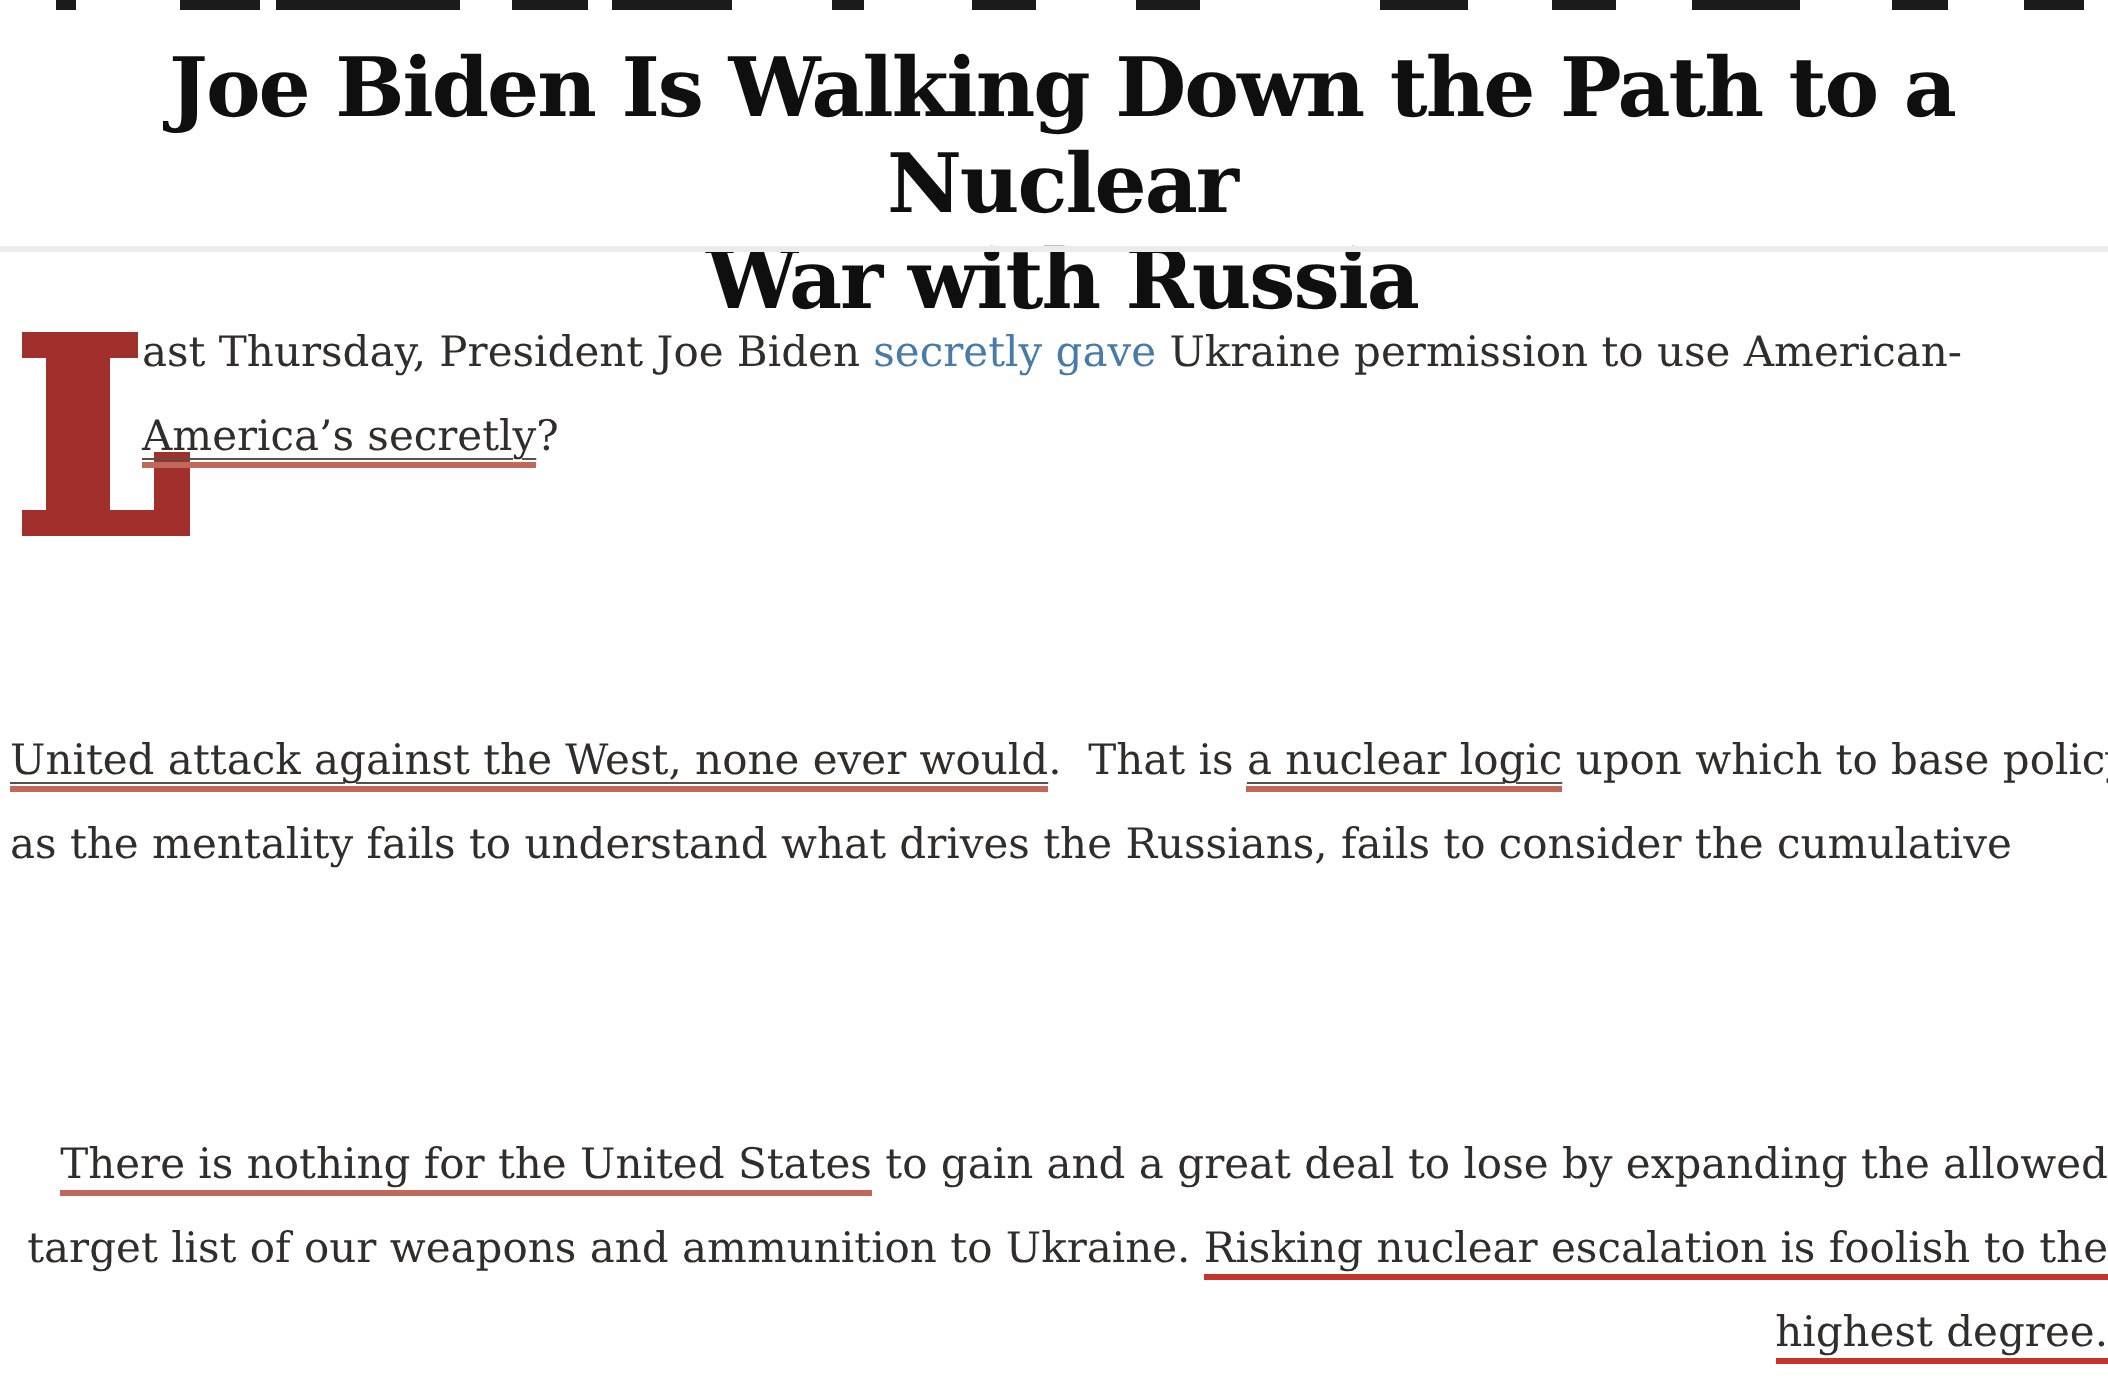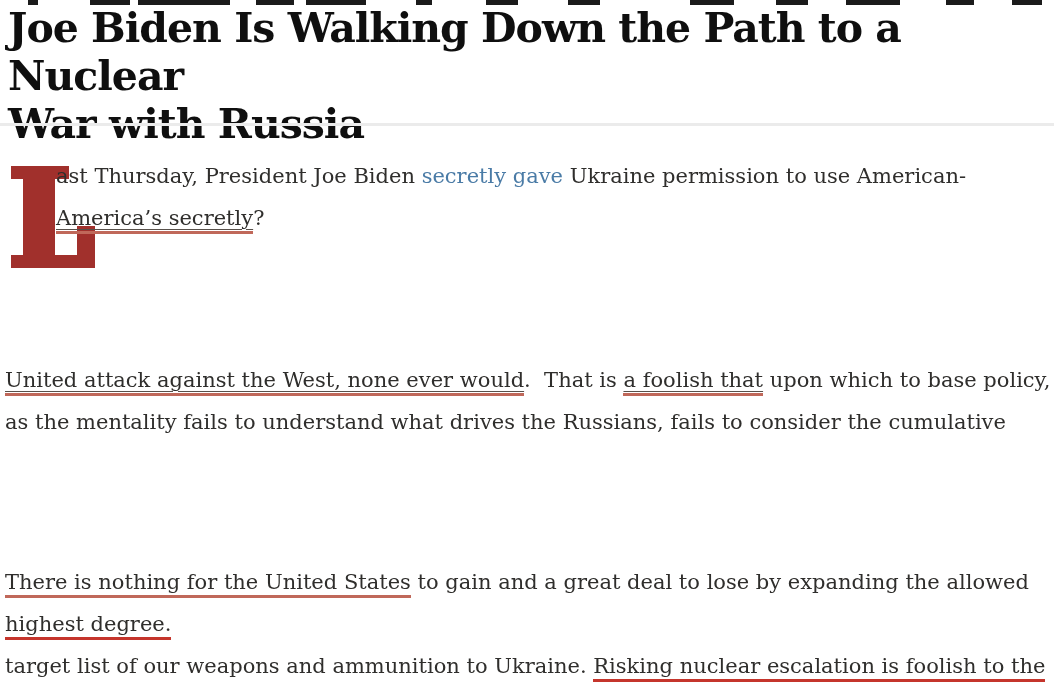--- a/index.html
+++ b/index.html
@@ -5,30 +5,30 @@
   html,body{margin:0;padding:0;}
   body{
     width:1054px;height:692px;background:#ffffff;overflow:hidden;position:relative;
     font-family:"DejaVu Serif","Liberation Serif",serif;
     -webkit-font-smoothing:antialiased;
   }
   
   .top-marks span{position:absolute;top:0;height:5px;background:#1b1b1b;}
 
   h1.headline{
-    position:absolute;left:8px;top:4px;margin:0;
+    position:absolute;left:8px;top:4px;margin:16px;
     font-size:41px;line-height:48px;letter-spacing:-1px;
-    font-weight:bold;color:#0f0f0f;
+    font-weight:bold;color:#0f0f0f;text-align:center;
   }
   .rule{position:absolute;left:0;right:0;top:123px;height:3px;background:#ebebeb;}
 
   .para{position:absolute;left:0;right:0;font-size:21px;line-height:42px;color:var(--body,#2f2e2c);}
-  #p1{top:155px;padding-left:56px;}
+  #p1{top:155px;padding-left:71px;}
   #p2{top:359px;padding-left:5px;}
-  #p3{top:561px;padding-left:5px;}
+  #p3{top:561px;padding-left:5px;text-align:right;}
   .line{white-space:nowrap;height:42px;}
 
   .seg{}
   .link{color:var(--link,#4a7ba6);}
   .u-d{
     border-bottom:3px solid var(--salmon,#c0685a);padding-bottom:1px;
     text-decoration:underline;text-decoration-color:#57504a;
     text-decoration-thickness:1px;text-underline-offset:4px;
   }
   .u-s{border-bottom:3px solid var(--salmon,#c0685a);padding-bottom:1px;}
@@ -72,23 +72,23 @@
 </svg>
 
 <div class="para" id="p1">
     <div class="lines">
       <div class="line"><span class="seg">ast Thursday, President Joe Biden </span><span class="seg link">secretly gave</span><span class="seg"> Ukraine permission to use American-</span></div>
       <div class="line"><span class="seg u-d">America’s secretly</span><span class="seg">?</span></div>
     </div>
   </div>
 <div class="para" id="p2">
     <div class="lines">
-      <div class="line"><span class="seg u-d">United attack against the West, none ever would</span><span class="seg">.&nbsp; That is </span><span class="seg u-d">a foolish that</span><span class="seg"> upon which to base policy,</span></div>
+      <div class="line"><span class="seg u-d">United attack against the West, none ever would</span><span class="seg">.&nbsp; That is </span><span class="seg u-d">a nuclear logic</span><span class="seg"> upon which to base policy,</span></div>
       <div class="line"><span class="seg">as the mentality fails to understand what drives the Russians, fails to consider the cumulative</span></div>
     </div>
   </div>
 <div class="para" id="p3">
     <div class="lines">
       <div class="line"><span class="seg u-s">There is nothing for the United States</span><span class="seg"> to gain and a great deal to lose by expanding the allowed</span></div>
+      <div class="line"><span class="seg">target list of our weapons and ammunition to Ukraine. </span><span class="seg u-r">Risking nuclear escalation is foolish to the</span></div>
       <div class="line"><span class="seg u-r">highest degree.</span></div>
-      <div class="line"><span class="seg">target list of our weapons and ammunition to Ukraine. </span><span class="seg u-r">Risking nuclear escalation is foolish to the</span></div>
     </div>
   </div>
 
 </body></html>

